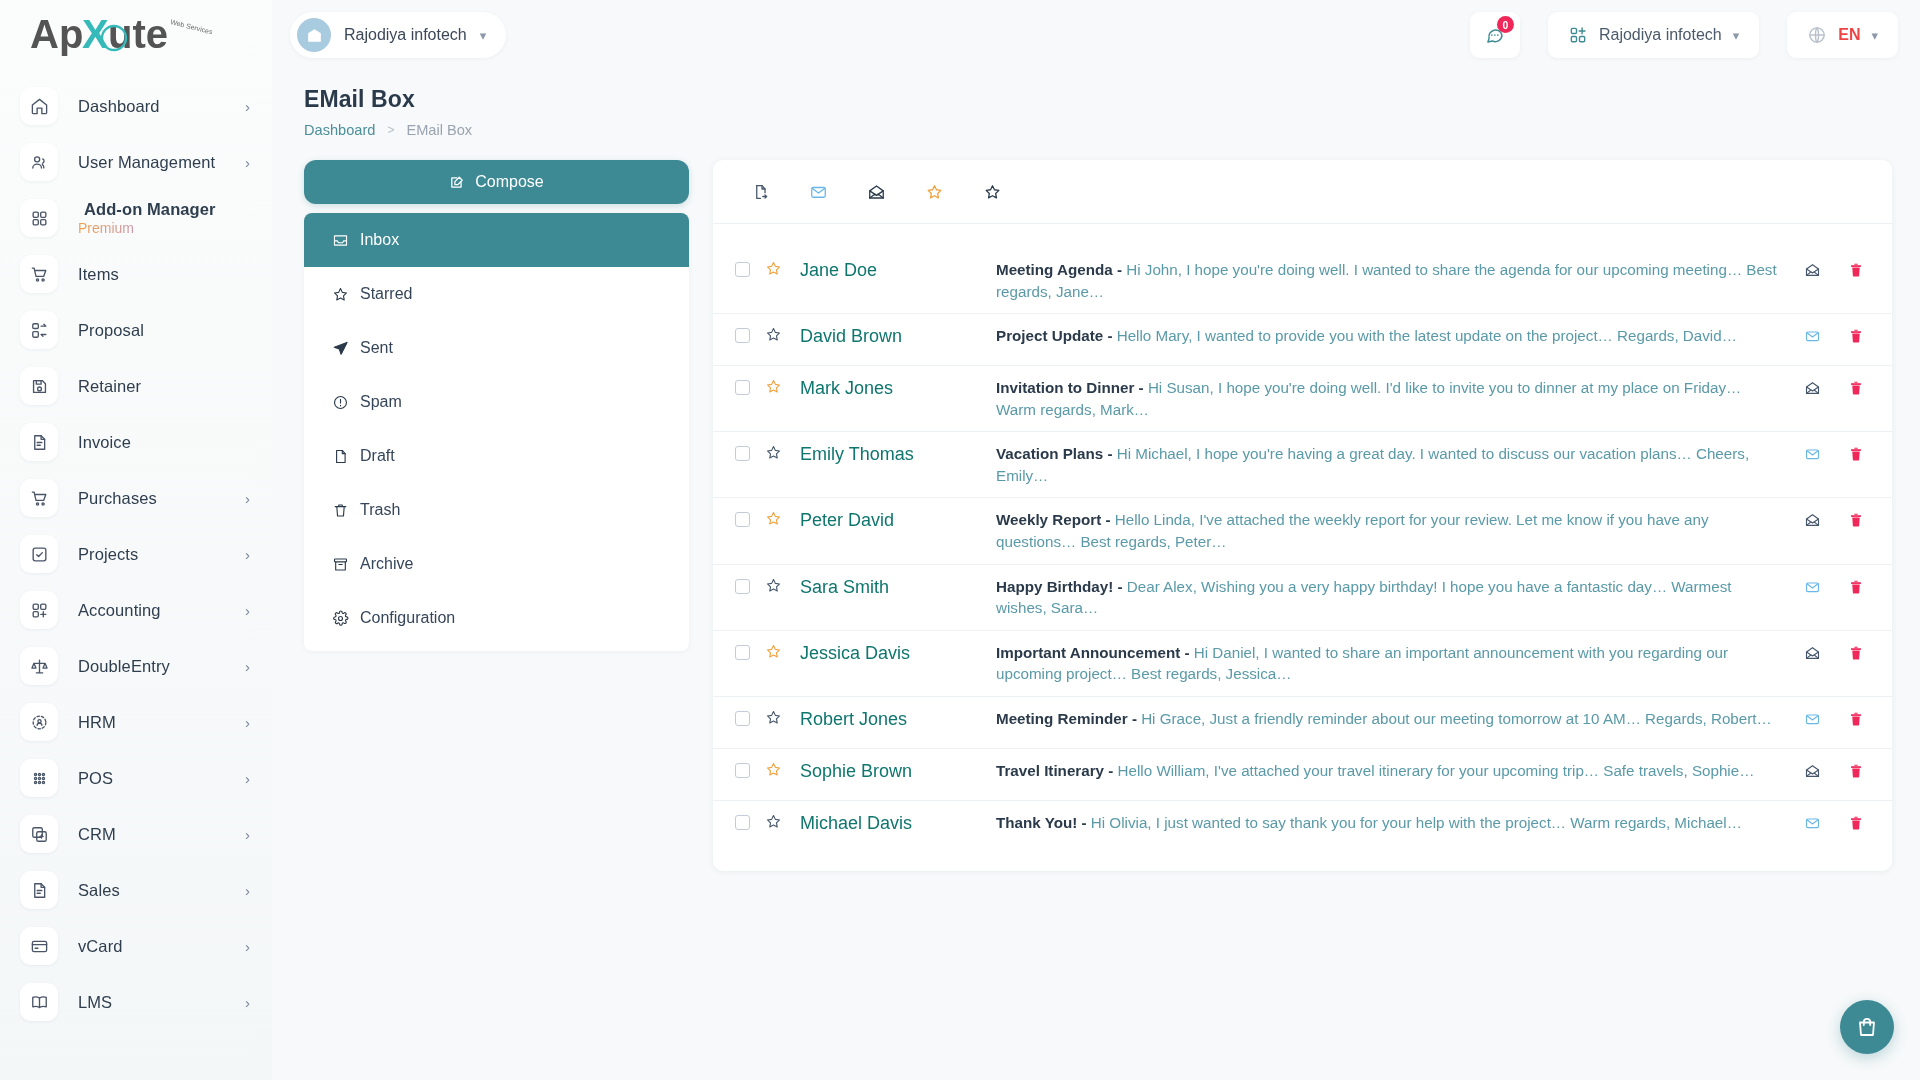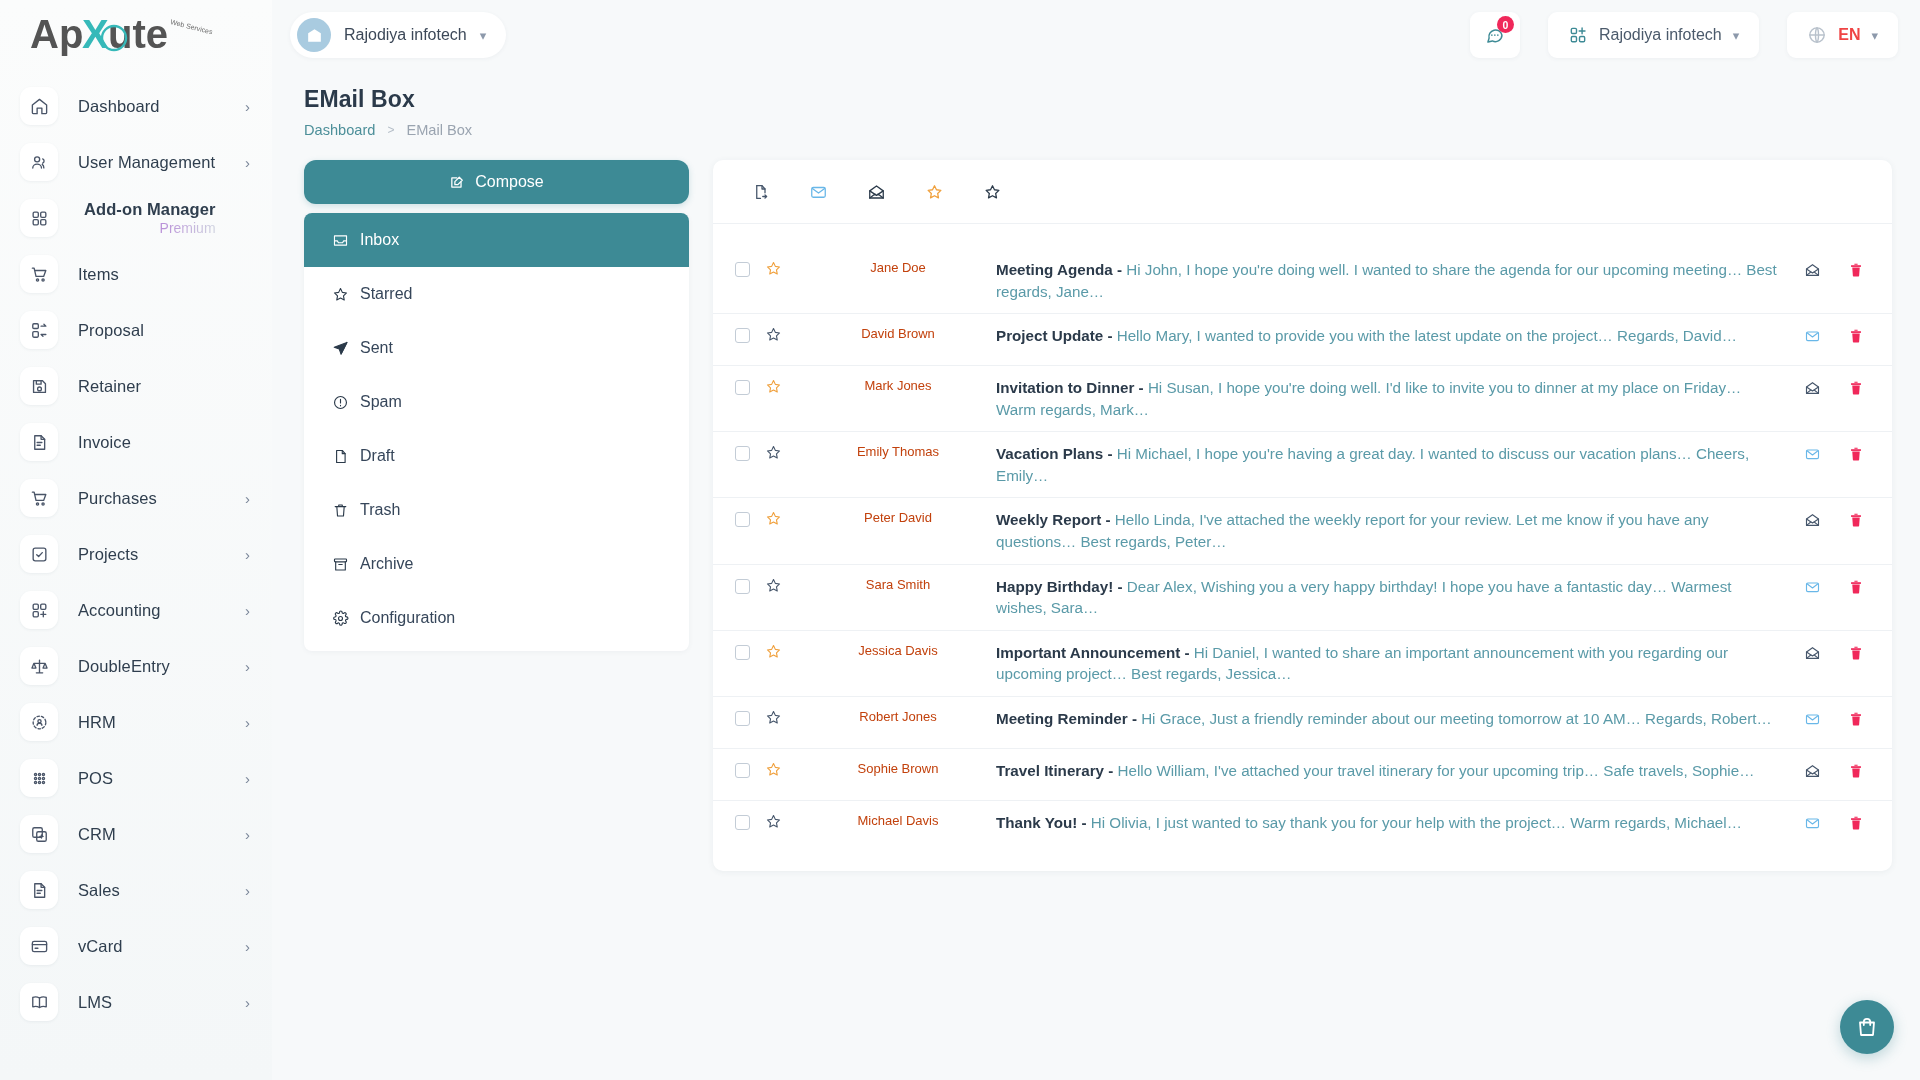--- a/index.html
+++ b/index.html
@@ -32,21 +32,21 @@
   }
   .nav-ico {
     width: 38px; height: 38px; flex: 0 0 38px;
     background: #ffffff; border-radius: 11px;
     display: flex; align-items: center; justify-content: center;
     box-shadow: 0 1px 3px rgba(60,80,100,.07);
   }
   .nav-ico svg { width: 19px; height: 19px; stroke: #4a5568; fill: none; stroke-width: 1.7; stroke-linecap: round; stroke-linejoin: round; }
   .nav-txt { margin-left: 20px; font-size: 16.5px; color: #2f3e4e; letter-spacing: .1px; }
   .nav-sub {
-    display: block; font-size: 14px; text-align: right; margin-top: 1px;
+    display: block; font-size: 14px; text-align: left; margin-top: 1px;
     background: linear-gradient(90deg,#f0a04b 0%, #b98fd8 60%, #cfd3e0 100%);
     -webkit-background-clip: text; background-clip: text; color: transparent;
   }
   .nav-chev { margin-left: auto; color: #7a8699; font-size: 15px; line-height: 1; }
   .nav-item.stacked .nav-txt { font-weight: 700; font-size: 16.5px; }
 
   
   .main { flex: 1; display: flex; flex-direction: column; min-width: 0; }
 
   .topbar {
@@ -147,21 +147,21 @@
     padding: 11px 20px 11px 22px;
     border-bottom: 1px solid #eef1f4; min-height: 52px;
   }
   .row:last-child { border-bottom: none; }
   .cb {
     width: 15px; height: 15px; border: 1.4px solid #c3ccd6; border-radius: 3px;
     flex: 0 0 15px; margin-top: 3px; cursor: pointer; background:#fff;
   }
   .star-cell { width: 46px; flex: 0 0 46px; display:flex; justify-content:center; margin-top: 1px; cursor: pointer; }
   .star-cell svg { width: 17px; height: 17px; fill:none; stroke-width:1.6; stroke-linejoin:round; stroke-linecap:round; }
-  .sender { width: 200px; flex: 0 0 200px; font-size: 13px; color: #c2410c; margin-top: 1px; padding-left: 4px; text-align: center; }
+  .sender { width: 200px; flex: 0 0 200px; font-size: 18px; color: #0f766e; margin-top: 1px; padding-left: 4px; }
   .msg { flex: 1; min-width: 0; font-size: 15.2px; line-height: 1.42; padding-right: 22px; }
   .subj { font-weight: 700; color: #2b3a4a; }
   .dash { color: #2b3a4a; font-weight: 700; }
   .prev { color: #5a9aa8; }
   .acts { display: flex; align-items: center; gap: 26px; margin-top: 2px; flex: 0 0 auto; padding-right: 8px; }
   .acts .ai { cursor: pointer; display:flex; }
   .acts svg { width: 19px; height: 16px; fill:none; stroke-width:1.7; stroke-linecap:round; stroke-linejoin:round; }
   .trash-ico svg { width: 16px; height: 18px; fill: #f0285a; stroke: none; }
 
   .fab {

